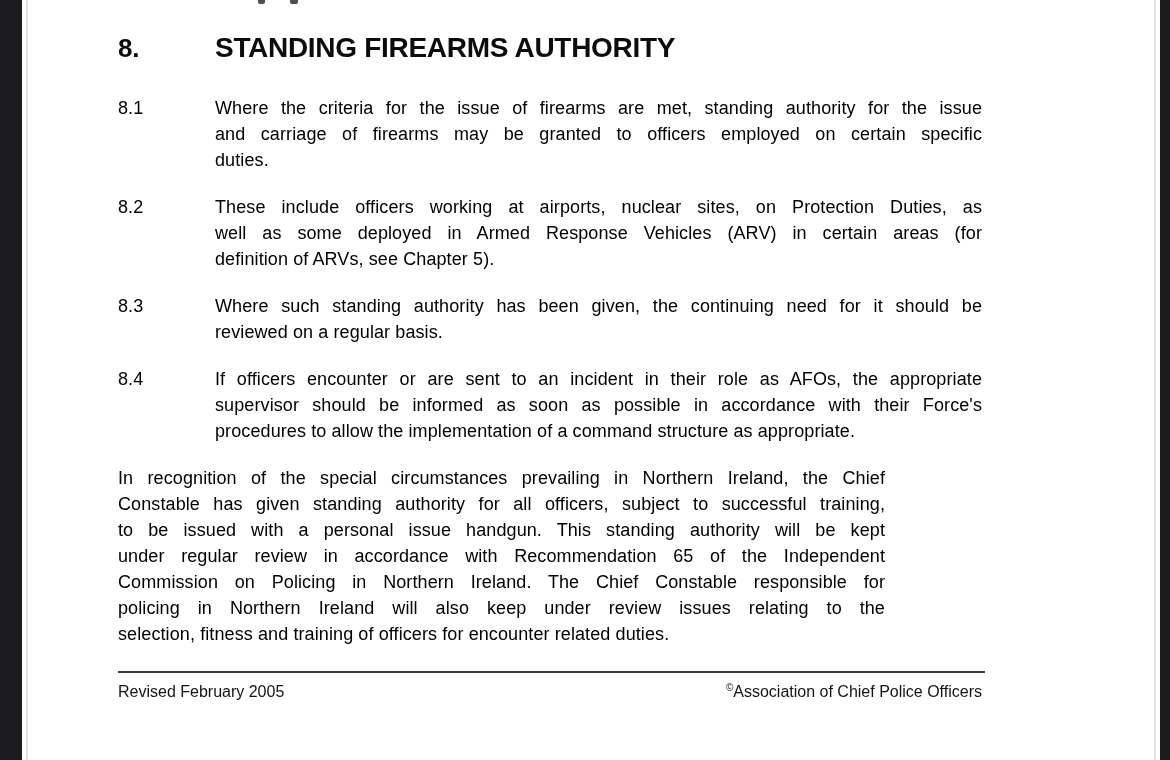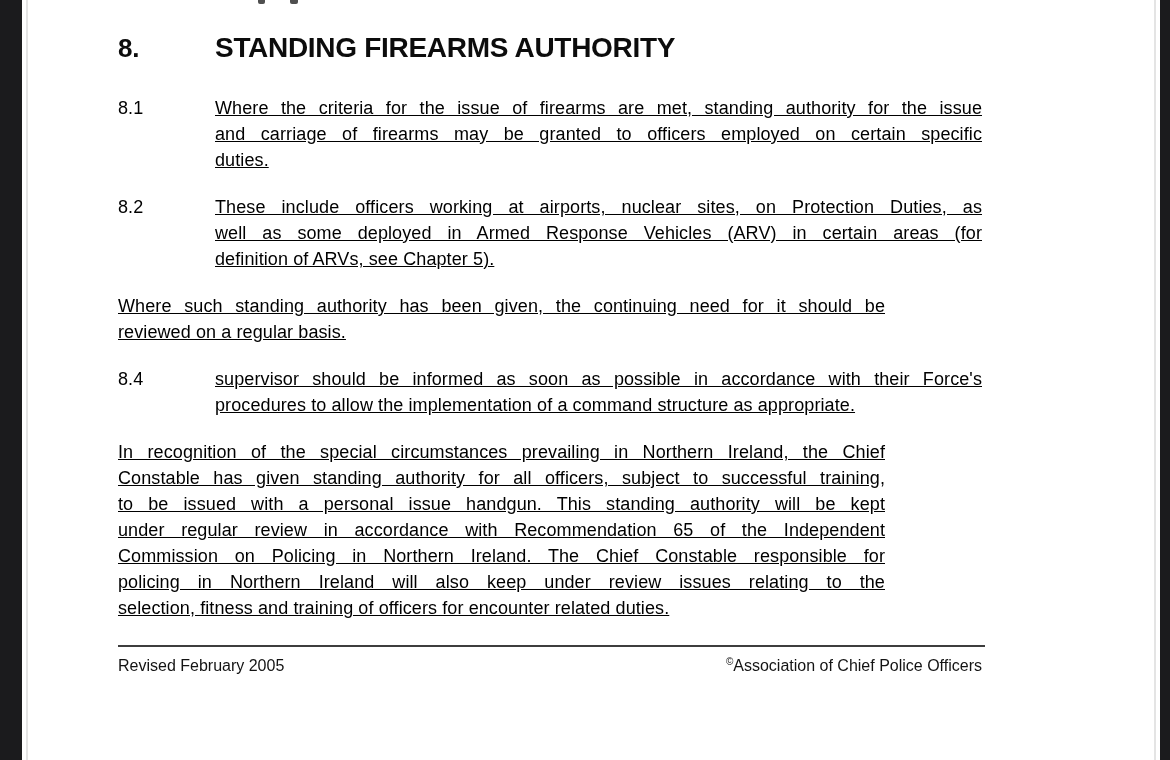--- a/index.html
+++ b/index.html
@@ -58,21 +58,21 @@
   .para {
     display: flex;
     margin-bottom: 21px;
     font-size: 18px;
     letter-spacing: 0.1px;
     line-height: 26px;
     color: #000000;
   }
   .p-num { width: 97px; flex-shrink: 0; }
   .p-text { width: 767px; }
-  .p-text .line { width: 767px; text-decoration: underline; }
+  .p-text .line { width: 767px; }
   .p-text .line.just {
     text-align: justify;
     text-align-last: justify;
   }
 
   .footer { margin-top: 24px; width: 867px; }
   .footer-rule { height: 2px; background: #3d3d3d; width: 867px; }
   .footer-row {
     display: flex;
     justify-content: space-between;
@@ -118,29 +118,31 @@
   <div class="para">
     <span class="p-num">8.2</span>
     <div class="p-text">
               <div class="line just">These include officers working at airports, nuclear sites, on Protection Duties, as</div>
               <div class="line just">well as some deployed in Armed Response Vehicles (ARV) in certain areas (for</div>
               <div class="line">definition of ARVs, see Chapter 5).</div>
             </div>
   </div>
 
   <div class="para">
+    <span class="p-num">8.3</span>
     <div class="p-text">
               <div class="line just">Where such standing authority has been given, the continuing need for it should be</div>
               <div class="line">reviewed on a regular basis.</div>
             </div>
   </div>
 
   <div class="para">
     <span class="p-num">8.4</span>
     <div class="p-text">
+              <div class="line just">If officers encounter or are sent to an incident in their role as AFOs, the appropriate</div>
               <div class="line just">supervisor should be informed as soon as possible in accordance with their Force's</div>
               <div class="line">procedures to allow the implementation of a command structure as appropriate.</div>
             </div>
   </div>
 
   <div class="para">
     <div class="p-text">
               <div class="line just">In recognition of the special circumstances prevailing in Northern Ireland, the Chief</div>
               <div class="line just">Constable has given standing authority for all officers, subject to successful training,</div>
               <div class="line just">to be issued with a personal issue handgun. This standing authority will be kept</div>

